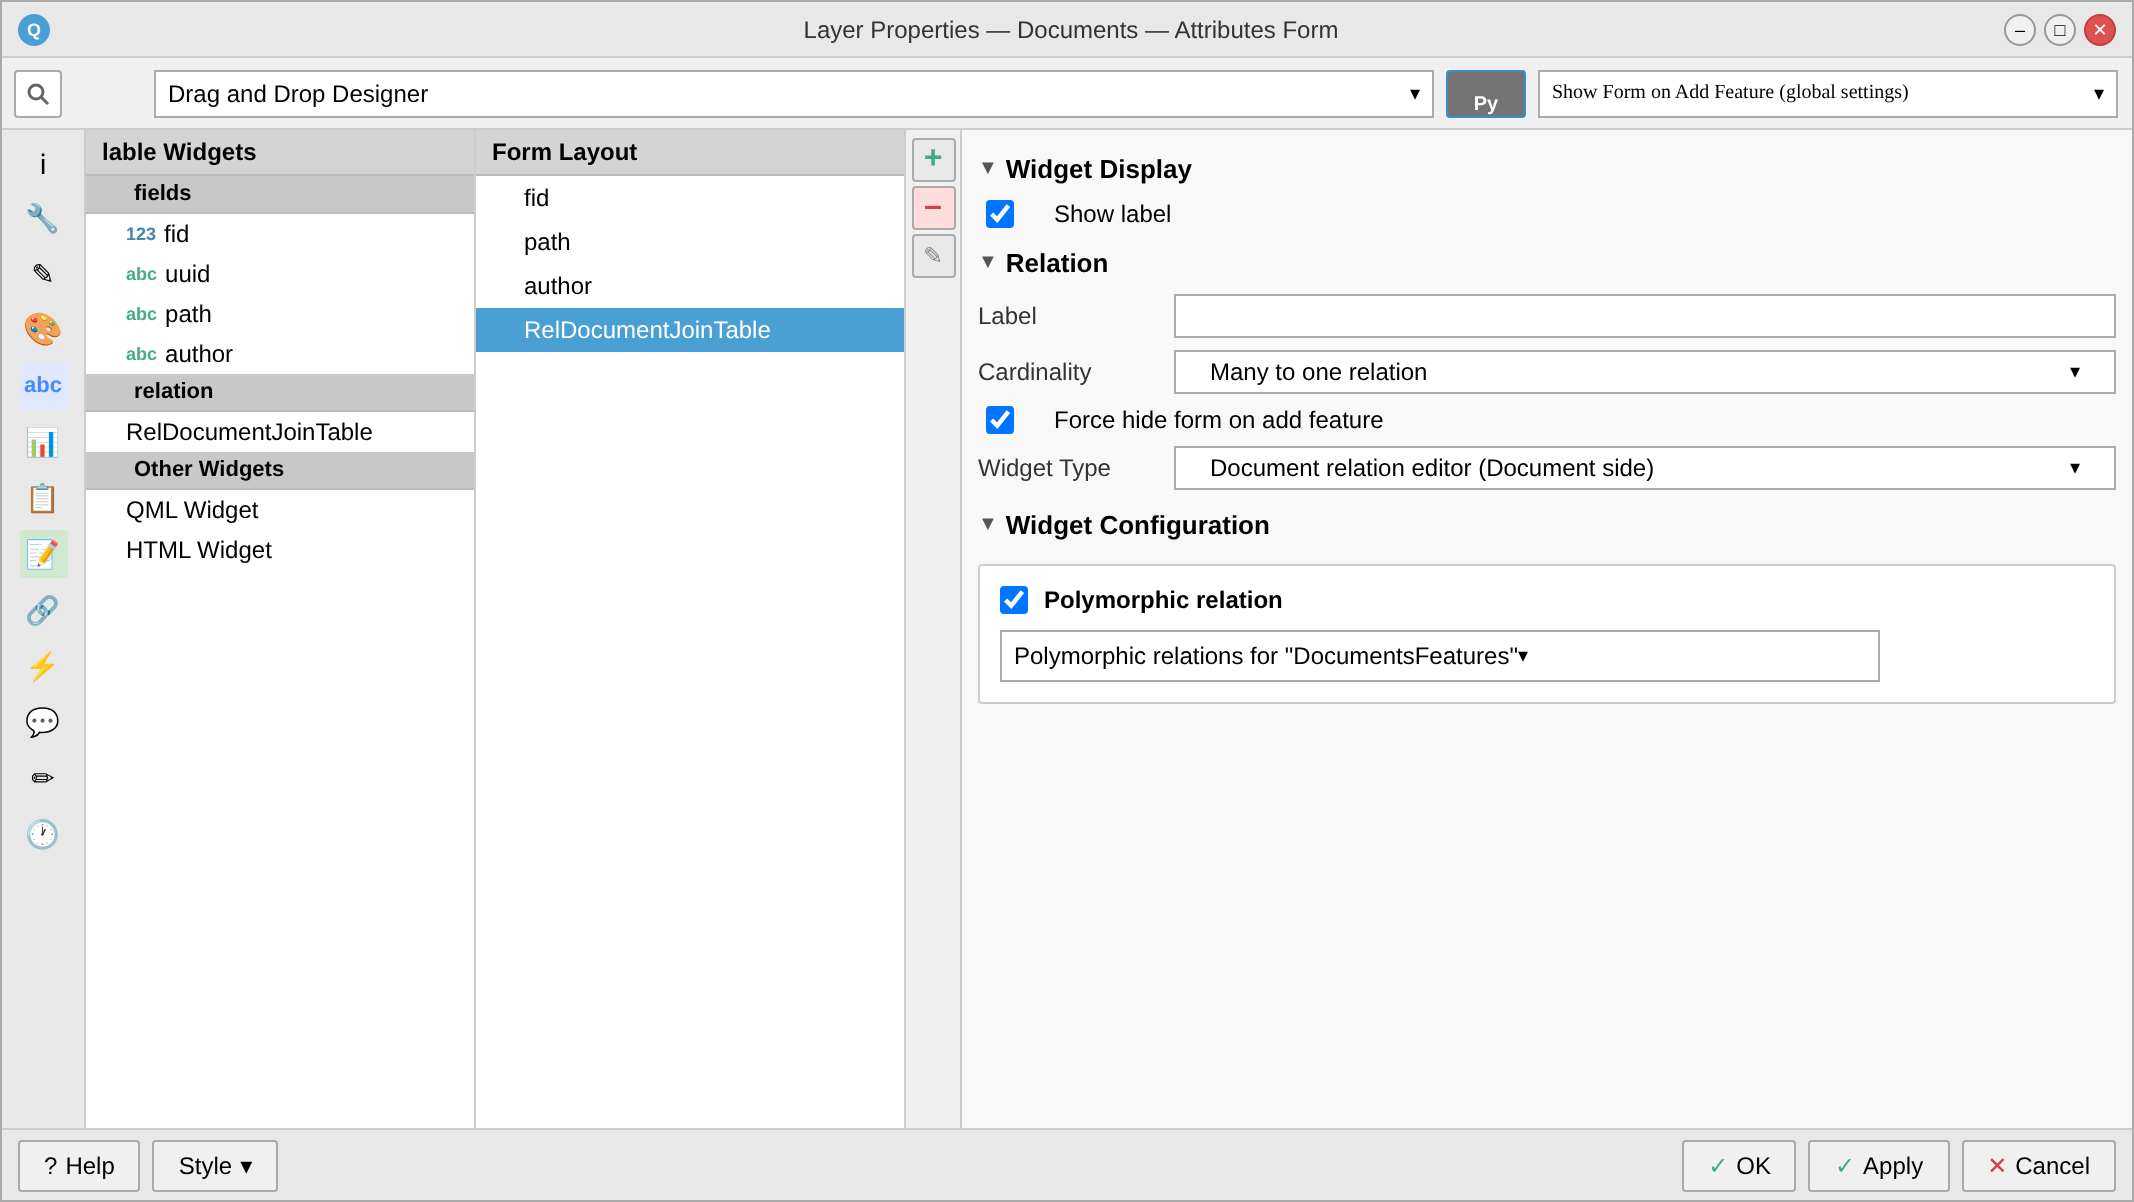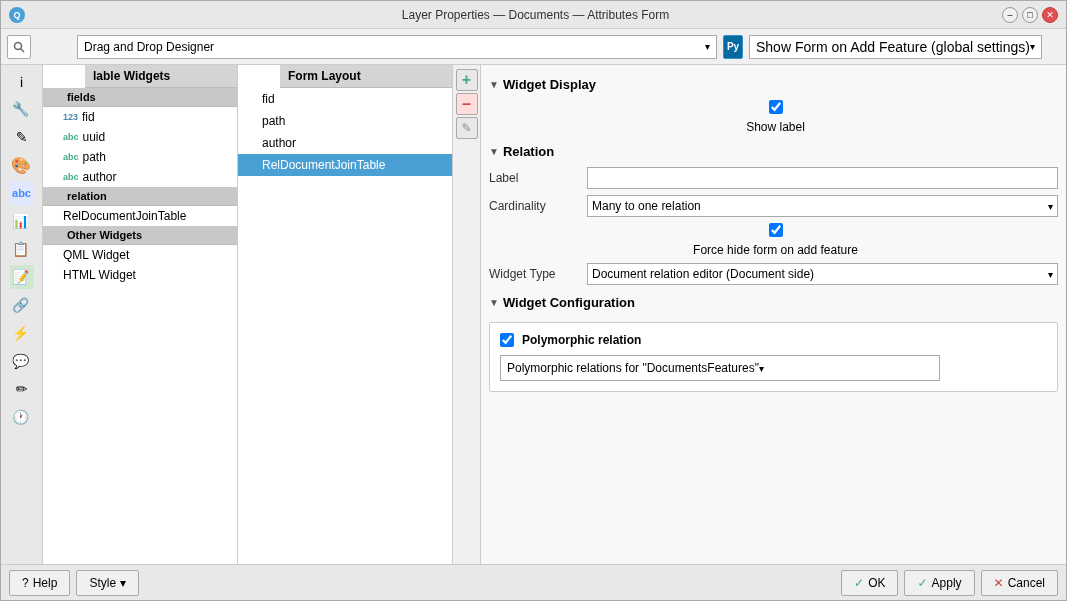--- a/index.html
+++ b/index.html
@@ -80,28 +80,28 @@
       padding: 0 6px;
       font-size: 12px;
       cursor: pointer;
       display: flex;
       align-items: center;
       justify-content: space-between;
       max-width: 640px;
       margin-left: 40px;
     }
     .python-btn {
-      width: 20px;
+      width: 40px;
       height: 24px;
-      background: #0369a1;
+      background: #737373;
       border-radius: 2px;
       border: 1px solid #3a8fc4;
       cursor: pointer;
       display: flex;
-      align-items: center;
+      align-items: flex-end;
       justify-content: center;
       color: white;
       font-size: 10px;
       font-weight: bold;
     }
     .form-dropdown {
       height: 24px;
       border: 1px solid #aaa;
       background: white;
       padding: 0 6px;
@@ -149,21 +149,20 @@
       display: flex;
       flex-direction: column;
       overflow: hidden;
     }
     .panel-header {
       background: #d4d4d4;
       padding: 4px 8px;
       font-size: 12px;
       font-weight: bold;
       border-bottom: 1px solid #bbb;
-      margin-left: 42px;
     }
     .panel-section-header {
       background: #c8c8c8;
       padding: 3px 24px;
       font-size: 11px;
       font-weight: bold;
       border-bottom: 1px solid #bbb;
     }
     .panel-item {
       padding: 3px 8px 3px 20px;
@@ -261,34 +260,33 @@
       border: 1px solid #aaa;
       background: white;
       padding: 0 4px;
       font-size: 12px;
     }
     .prop-dropdown {
       flex: 1;
       height: 22px;
       border: 1px solid #aaa;
       background: white;
-      padding: 0 4px;
+      padding: 0 17px;
       font-size: 12px;
       display: flex;
       align-items: center;
       justify-content: space-between;
       cursor: pointer;
     }
     .checkbox-row {
       display: flex;
       align-items: center;
-      gap: 6px;
+      gap: 20px;
       margin-bottom: 6px;
       margin-left: 4px;
-      flex-direction: column;
     }
     .widget-config-section {
       background: white;
       border: 1px solid #ccc;
       border-radius: 2px;
       padding: 10px;
       margin-top: 4px;
     }
     .polymorphic-row {
       display: flex;
@@ -371,21 +369,21 @@
         </svg>
     </div>
     <div class="designer-dropdown">
       <span>Drag and Drop Designer</span>
       <span class="chevron">▾</span>
     </div>
     <div class="python-btn">
       <span>Py</span>
     </div>
     <div class="form-dropdown">
-      <span style="font-size:14px;">Show Form on Add Feature (global settings)</span>
+      <span style="font-size:10px;font-family:Liberation Serif, serif;">Show Form on Add Feature (global settings)</span>
       <span class="chevron">▾</span>
     </div>
   </div>
 
   <div class="main-area">
 
     <div class="left-sidebar">
       <div class="sidebar-icon">ℹ</div>
       <div class="sidebar-icon">🔧</div>
       <div class="sidebar-icon">✎</div>

